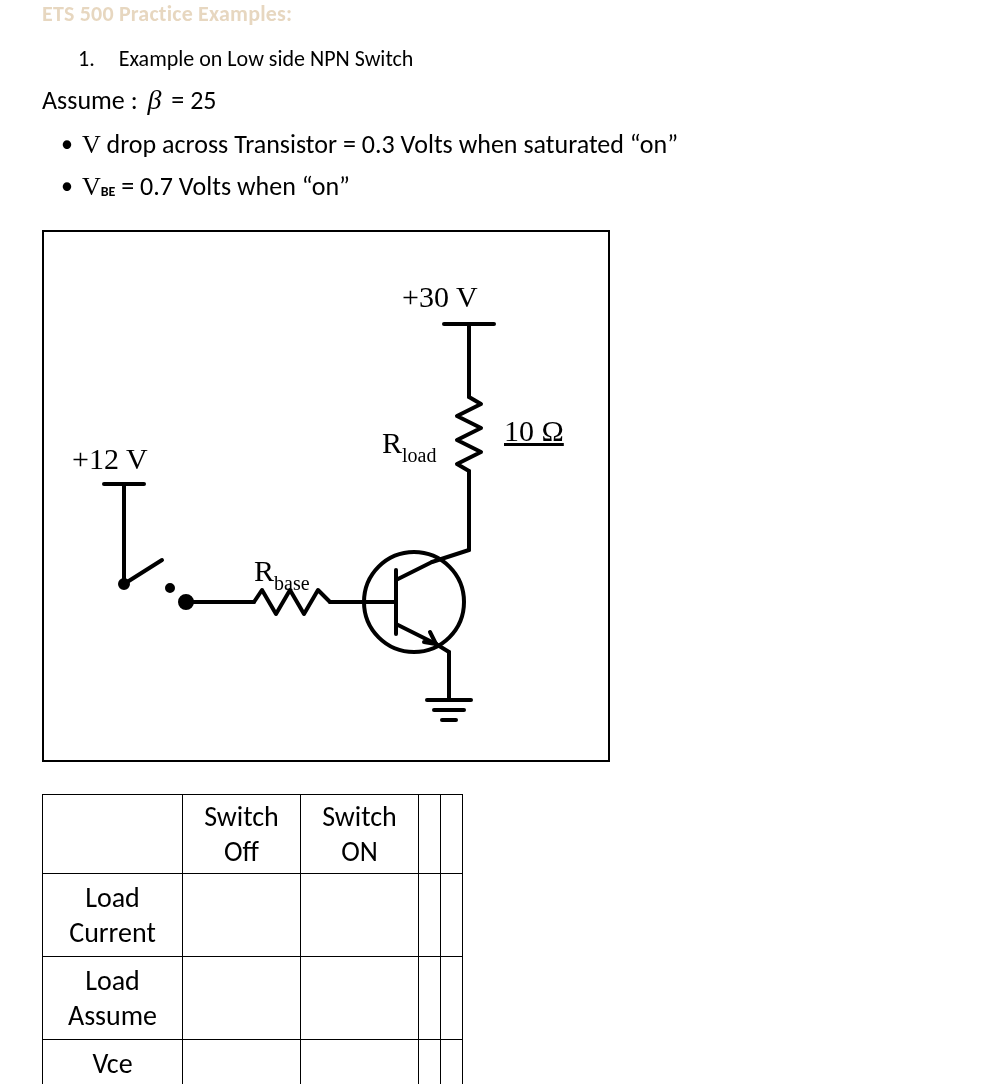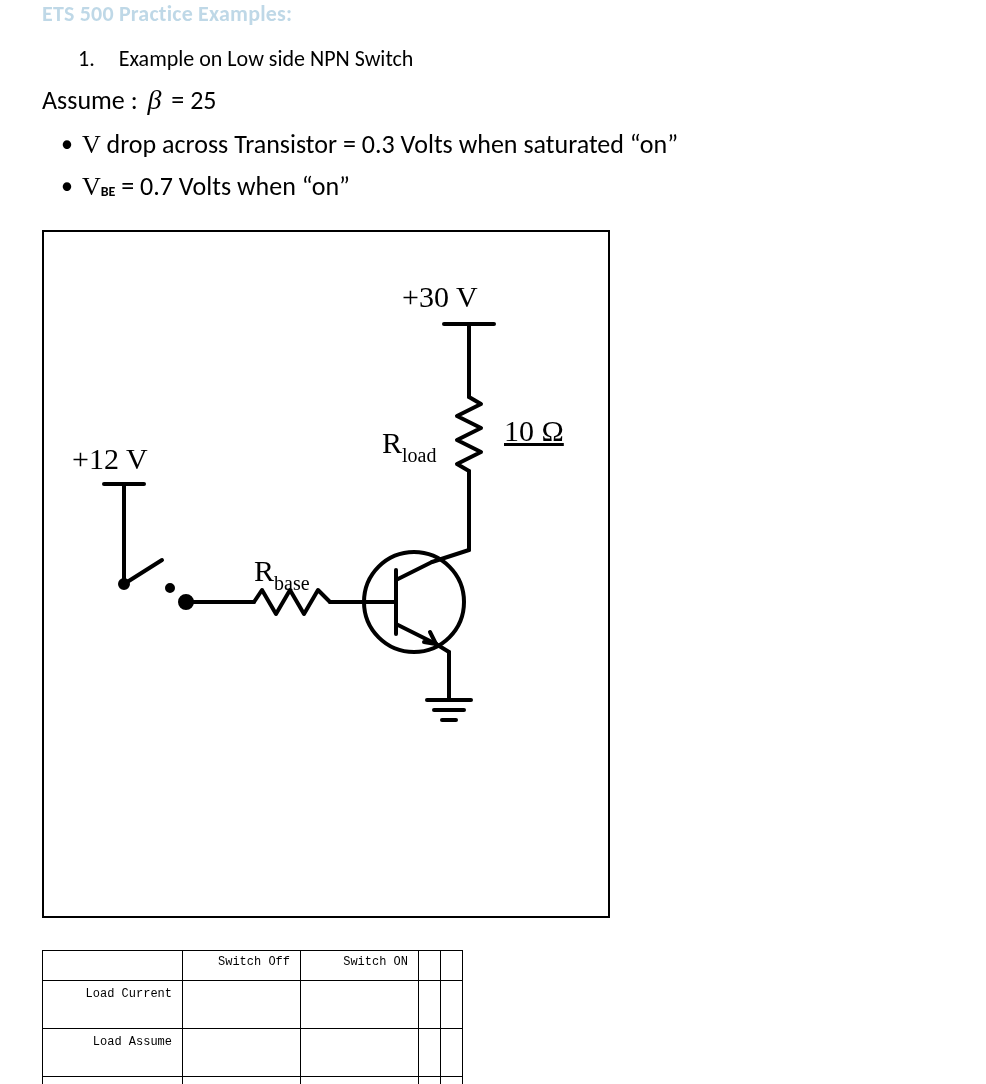--- a/index.html
+++ b/index.html
@@ -12,21 +12,21 @@
   .page {
     width: 986px;
     box-sizing: border-box;
     padding: 0 0 8px 0;
   }
   .topline {
     font-size: 22px;
     font-weight: 700;
     padding-left: 42px;
     letter-spacing: 0.2px;
-    color: #0369a1;
+    color: #a16207;
     opacity: 0.25;
     margin-bottom: 6px;
   }
   .numline {
     font-size: 22px;
     padding-left: 78px;
     margin: 18px 0 12px 0;
   }
   .numline .num {
     margin-right: 24px;
@@ -62,21 +62,21 @@
     vertical-align: baseline;
     position: relative;
     top: 1px;
     font-weight: bold;
   }
 
   
   .circuit-box {
     margin: 28px 0 0 42px;
     width: 568px;
-    height: 688px;
+    height: 532px;
     border: 2px solid #000;
     position: relative;
     box-sizing: border-box;
   }
   .circuit-box svg {
     position: absolute;
     inset: 0;
   }
   .lbl {
     position: absolute;
@@ -96,27 +96,26 @@
 
   
   .tblwrap {
     margin: 32px 0 0 42px;
   }
   table.data {
     border-collapse: collapse;
   }
   table.data td, table.data th {
     border: 1.5px solid #000;
-    font-size: 12px;
-    text-align: right;
+    font-size: 28px;
+    text-align: center;
     vertical-align: top;
     padding: 6px 10px;
     height: 48px;
     box-sizing: border-box;
-    font-family: Liberation Mono, monospace;
   }
   table.data th {
     font-weight: 400;
     height: 30px;
     padding: 4px 10px;
   }
   table.data .rowhdr {
     width: 140px;
   }
   table.data .c1 { width: 118px; }

